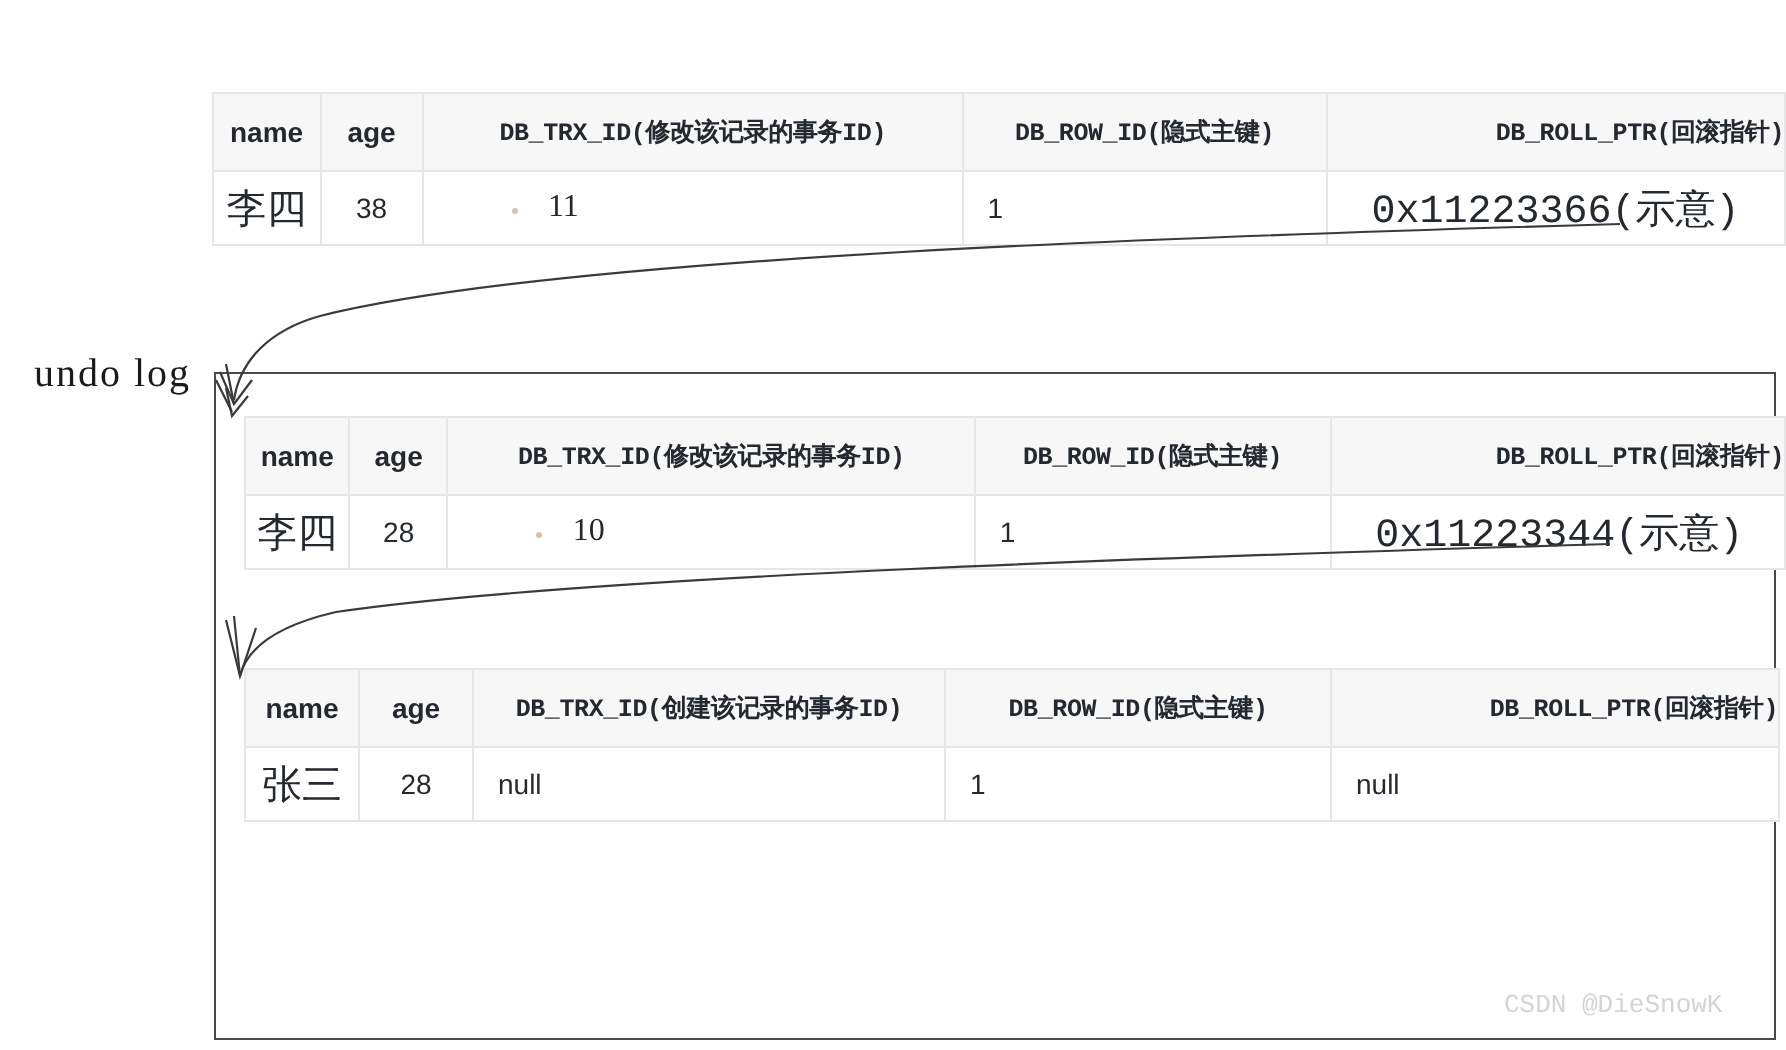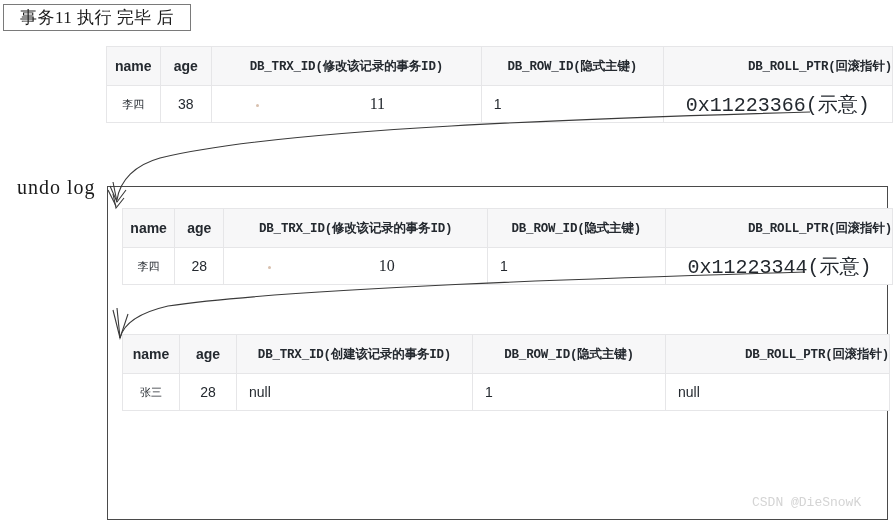--- a/index.html
+++ b/index.html
@@ -126,37 +126,37 @@
     font-size: 12.5px;
     font-weight: bold;
     color: #1f2328;
     letter-spacing: -0.2px;
     white-space: nowrap;
   }
 
   
   .cell-cn {
     font-family: "Liberation Sans", sans-serif;
-    font-size: 11px;
+    font-size: 20px;
     color: #24292f;
   }
   .cell-num {
     font-family: "Liberation Sans", sans-serif;
     font-size: 14px;
     color: #24292f;
   }
   .cell-left {
     text-align: left;
     padding-left: 12px !important;
   }
   .cell-serif-id {
     font-family: "Liberation Serif", "DejaVu Serif", serif;
     font-size: 16px;
     color: #1a1a1a;
-    text-align: center;
+    text-align: left;
     padding-left: 62px !important;
     position: relative;
   }
   .cell-serif-id .faintdot {
     position: absolute;
     left: 44px;
     top: 50%;
     width: 3px;
     height: 3px;
     background: #d8c0ae;
@@ -195,23 +195,20 @@
     font-size: 13px;
     color: #d4d4d4;
     white-space: nowrap;
   }
 </style>
 </head>
 <body>
 
 <div id="canvas">
 
-  <div id="title-box">
-    <span id="title-text">事务11 执行 完毕 后</span>
-  </div>
 
   <table class="rec-table" id="table-latest">
     <thead>
       <tr>
         <th class="c-name hdr-plain">name</th>
         <th class="c-age hdr-plain">age</th>
         <th class="c-trx hdr-mono">DB_TRX_ID(修改该记录的事务ID)</th>
         <th class="c-row hdr-mono">DB_ROW_ID(隐式主键)</th>
         <th class="c-ptr hdr-mono">DB_ROLL_PTR(回滚指针)</th>
       </tr>

